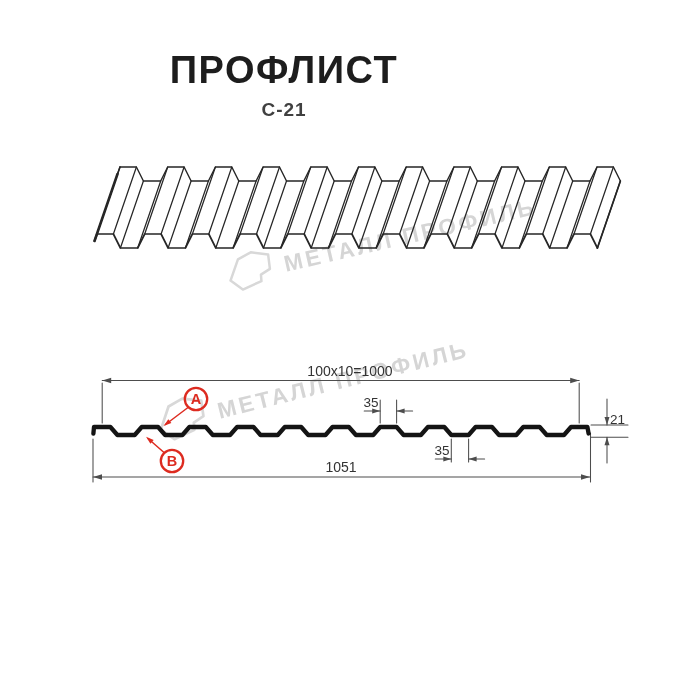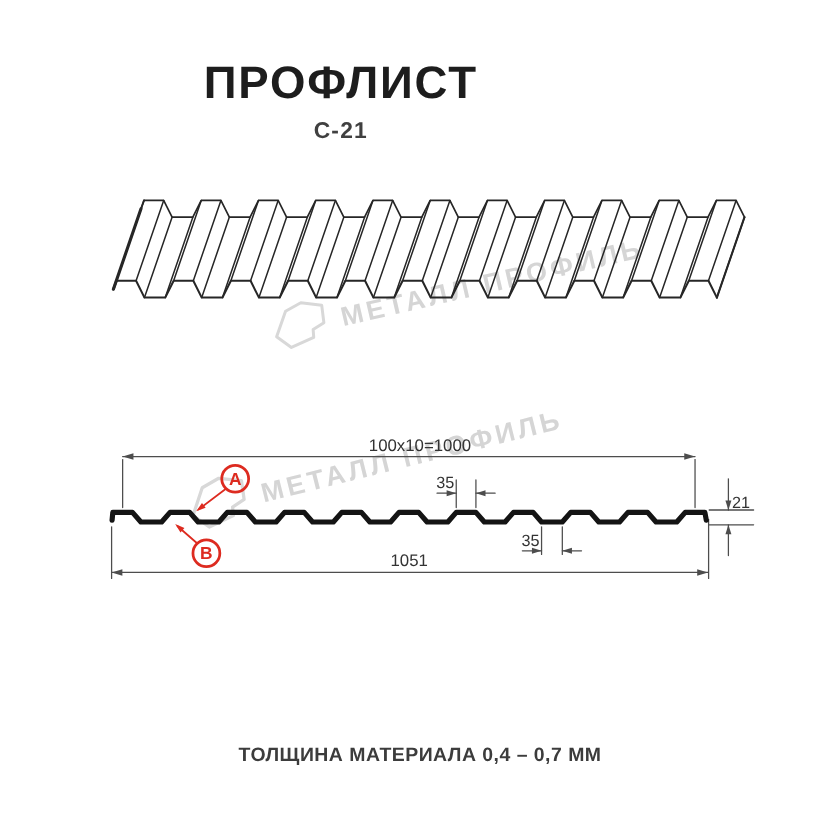--- a/index.html
+++ b/index.html
@@ -140,14 +140,13 @@
       </g>
     <text class="dim" x="350" y="23.5" text-anchor="middle">100x10=1000</text>
     <text class="dim" x="341" y="120" text-anchor="middle">1051</text>
     <text class="dimsm" x="610" y="71.5" text-anchor="start">21</text>
     <text class="dimsm" x="371" y="55" text-anchor="middle">35</text>
     <text class="dimsm" x="442" y="103" text-anchor="middle">35</text>
     <text class="callout" x="196" y="52" text-anchor="middle" fill="#dd2b20">A</text>
     <text class="callout" x="172" y="114" text-anchor="middle" fill="#dd2b20">B</text>
   </svg>
 
-  <div class="footer">ТОЛЩИНА МАТЕРИАЛА 0,4 – 0,7 ММ</div>
 </div>
 
 </body></html>

